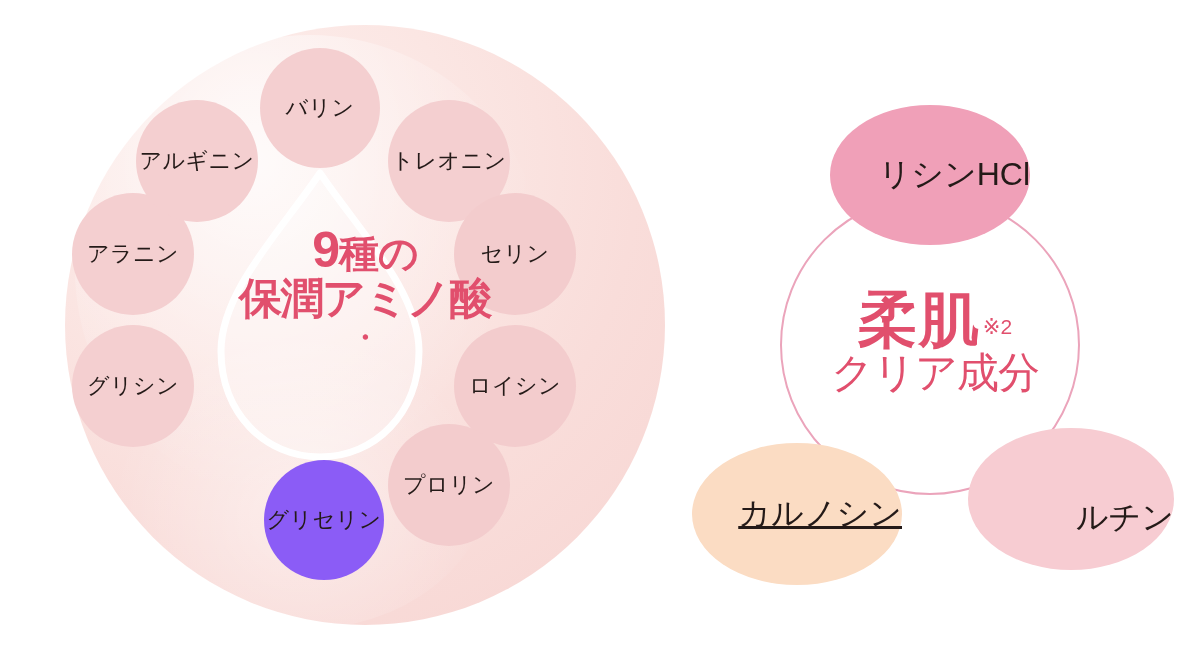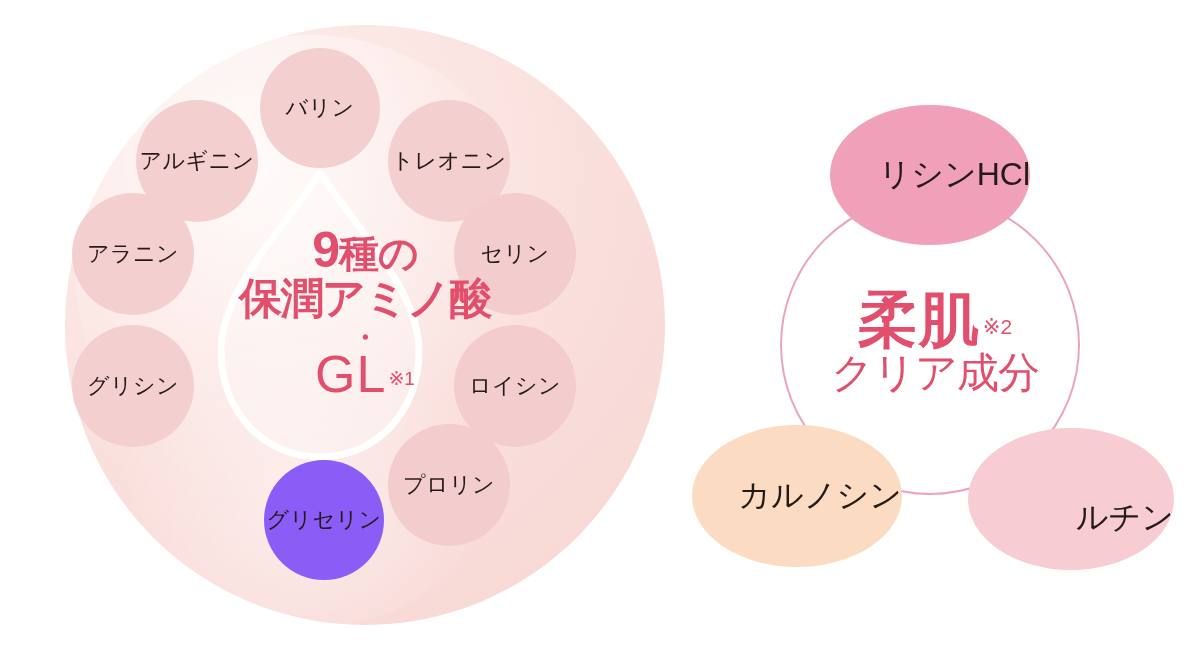--- a/index.html
+++ b/index.html
@@ -141,35 +141,32 @@
     </div>
 
     <div class="bub pink" style="left:116px;top:100px;width:122px;height:122px;">
       <span>アルギニン</span>
     </div>
 
     <div id="center-text">
       <div class="l1"><span>9</span><span class="small">種の</span></div>
       <div class="l2">保潤アミノ酸</div>
       <div class="dot">・</div>
-      <div>
-        <span class="l3">GL</span><span class="sup">※1</span>
-      </div>
     </div>
   </div>
 
   <div id="right-panel">
 
     <div class="ring"></div>
 
     <div class="ell top" style="left:150px;top:105px;width:200px;height:140px;">
       <span>リシンHCl</span>
     </div>
 
-    <div class="ell left" style="left:12px;top:425px;width:210px;height:142px;">
+    <div class="ell left" style="left:12px;top:443px;width:210px;height:142px;text-decoration:underline;">
       <span>カルノシン</span>
     </div>
 
     <div class="ell right" style="left:288px;top:428px;width:206px;height:142px;">
       <span>
         <br>
         <span>ルチン</span>
       </span>
     </div>
 

